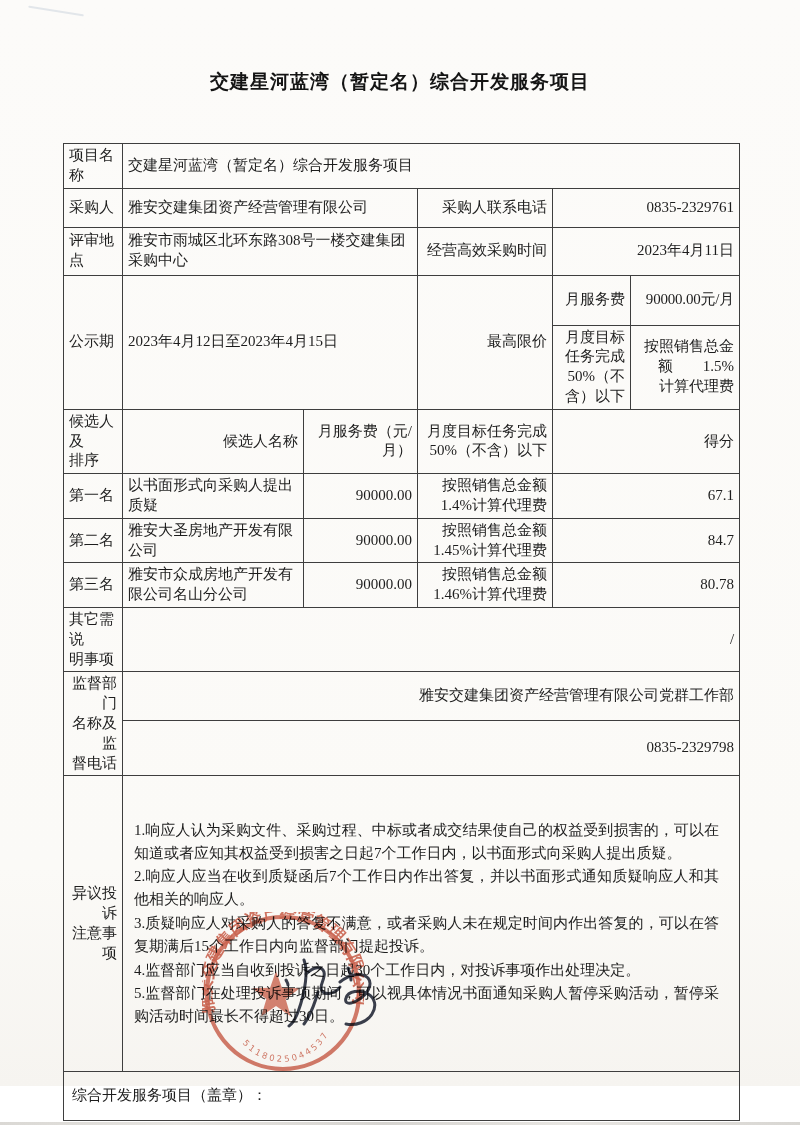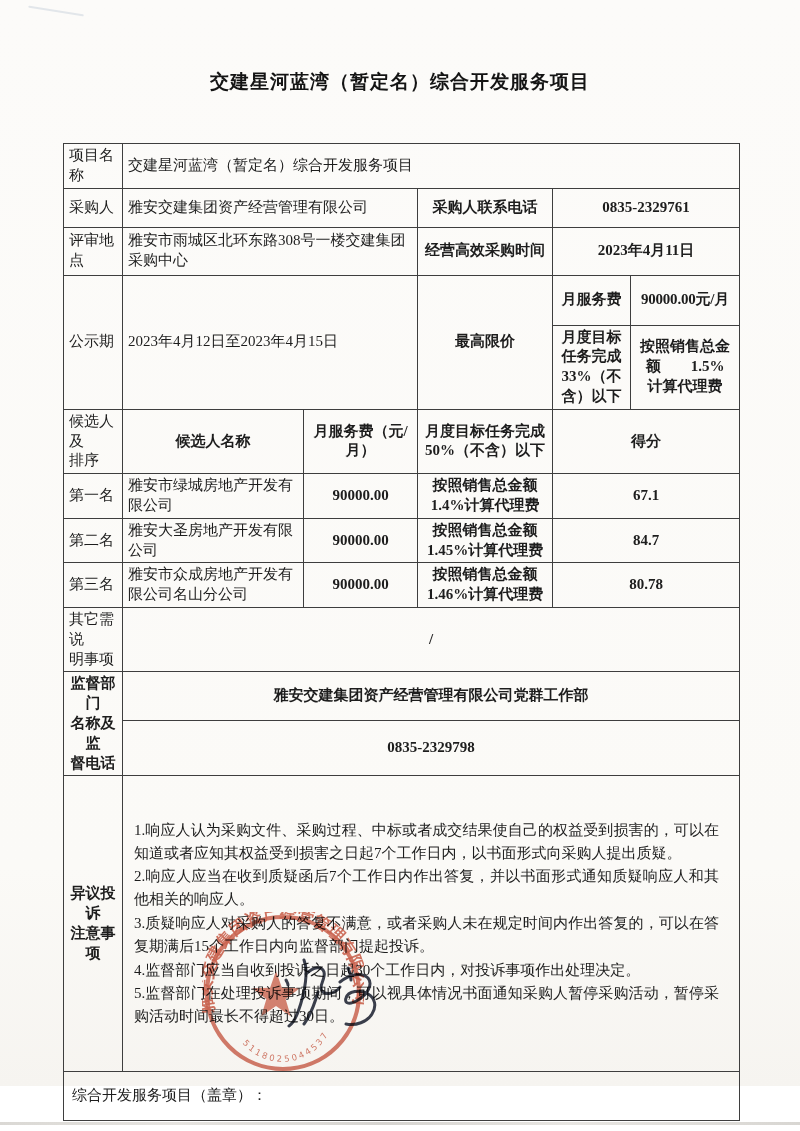--- a/index.html
+++ b/index.html
@@ -18,21 +18,21 @@
   
   .title-block{position:absolute;left:0;top:68px;width:800px;text-align:center;
     font-family:"Liberation Sans","DejaVu Sans",sans-serif;font-weight:700;
     font-size:19px;line-height:27px;letter-spacing:1px;color:#141414;}
   
   table.doc{position:absolute;left:63px;top:143px;width:676px;
     border-collapse:collapse;table-layout:fixed;}
   table.doc td{border:1.4px solid #3e3e3e;padding:2px 5px;
     font-size:15px;line-height:1.32;vertical-align:middle;
     overflow:hidden;word-break:break-all;}
-  td.c{text-align:center;font-weight:bold;}
+  td.c{text-align:right;}
   td.l{text-align:left;}
   .pre{white-space:pre-line;}
   .prew{white-space:pre-wrap;margin-top:17px;}
   td.small{font-size:14px;}
   td.fee{font-size:13.5px;letter-spacing:-0.2px;}
   .obj-item{margin:0 9px 1px 0;text-align:justify;line-height:1.52;}
   .obj-wrap{padding:4px 6px;}
   
   .seal{position:absolute;left:202px;top:912px;width:162px;height:162px;
     mix-blend-mode:multiply;opacity:.9;pointer-events:none;}
@@ -83,41 +83,41 @@
     <tr style="height:50px">
       <td class="l" rowspan="2">公示期</td>
       <td class="l" rowspan="2" colspan="2">2023年4月12日至2023年4月15日</td>
       <td class="c" rowspan="2">最高限价</td>
       <td class="c small">月服务费</td>
       <td class="c fee">90000.00元/月</td>
     </tr>
     <tr style="height:73px">
       <td class="c small pre">月度目标
 任务完成
-33%（不
+50%（不
 含）以下</td>
       <td class="c small prew">按照销售总金
 额        1.5%
 计算代理费</td>
     </tr>
 
     <tr style="height:39px">
       <td class="l pre small">候选人及
 排序</td>
       <td class="c">候选人名称</td>
       <td class="c small pre">月服务费（元/
 月）</td>
       <td class="c small pre">月度目标任务完成
 50%（不含）以下</td>
       <td class="c" colspan="2">得分</td>
     </tr>
 
     <tr style="height:41px">
       <td class="l">第一名</td>
-      <td class="l">雅安市绿城房地产开发有限公司</td>
+      <td class="l">以书面形式向采购人提出质疑</td>
       <td class="c">90000.00</td>
       <td class="c small pre">按照销售总金额
 1.4%计算代理费</td>
       <td class="c" colspan="2">67.1</td>
     </tr>
 
     <tr style="height:40px">
       <td class="l">第二名</td>
       <td class="l">雅安大圣房地产开发有限公司</td>
       <td class="c">90000.00</td>

